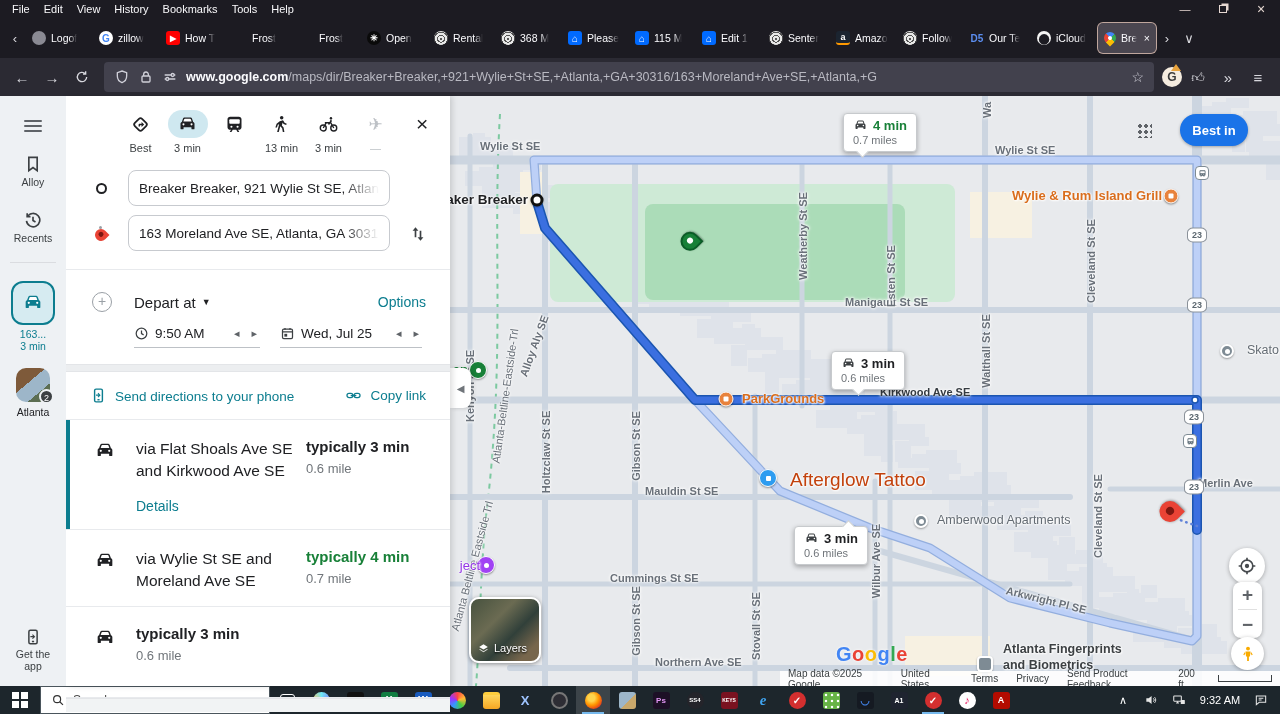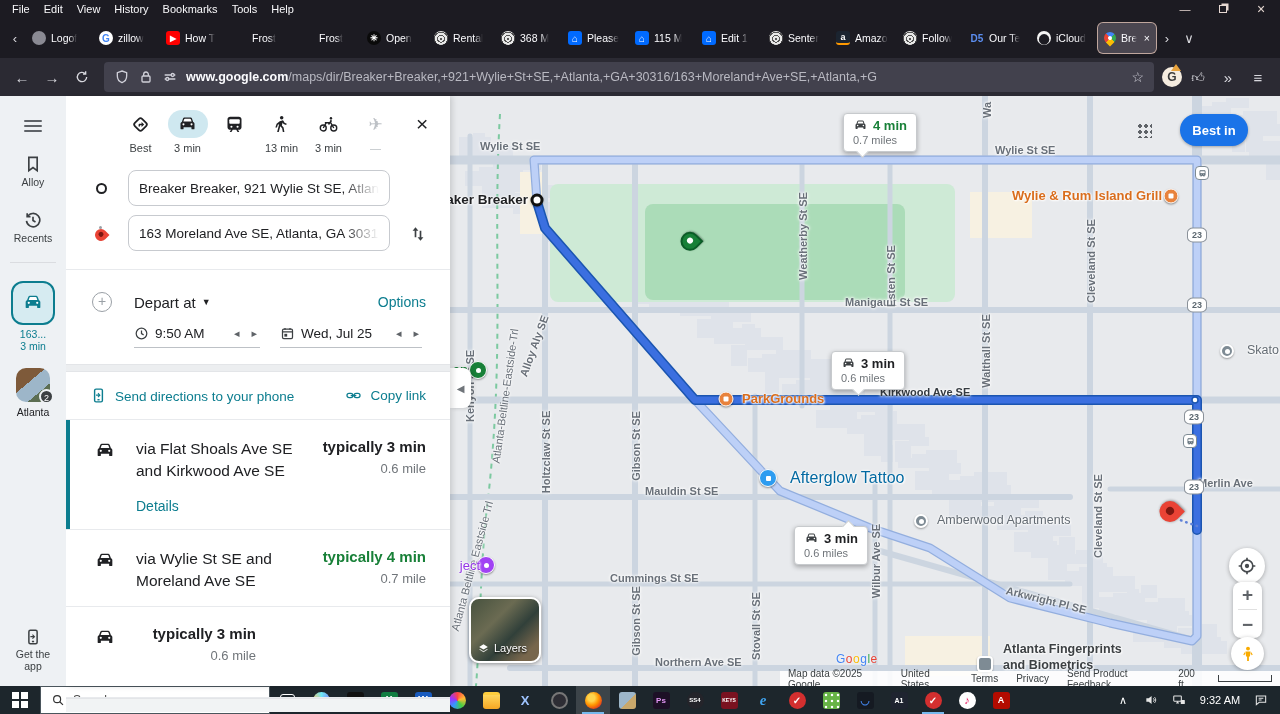--- a/index.html
+++ b/index.html
@@ -86,35 +86,35 @@
   .grayband{height:8px;background:#eceef0;border-top:1px solid #e3e5e8;border-bottom:1px solid #e3e5e8}
   .sendrow{display:flex;align-items:center;padding:15px 24px;font-size:13.5px;border-bottom:1px solid #e8eaed}
   .sendrow svg{width:17px;height:17px;margin-right:8px;flex:none}
   .copy{margin-left:auto;display:flex;align-items:center}
   .rcard{position:relative;display:flex;padding:18px 24px 14px 28px;border-bottom:1px solid #e8eaed}
   .selbar{position:absolute;left:0;top:0;bottom:0;width:4px;background:#0c7d8f}
   .rcar{width:22px;height:22px;color:#202124;flex:none;margin-right:20px;margin-top:2px}
   .rmid{flex:1}
   .rtitle{font-size:15.5px;color:#202124;line-height:22px;max-width:165px}
   .rdetails{display:inline-block;margin-top:16px;font-size:14px;color:#0c7d8f}
-  .rright{text-align:right;min-width:120px}
+  .rright{min-width:120px}
   .rtime{font-size:15px;font-weight:bold;color:#202124}
   .rtime.green{color:#188038}
   .rdist{font-size:13px;color:#70757a;margin-top:6px}
   .panelfoot{height:14px;background:#f1f3f4;border-top:1px solid #e3e5e8}
   
   .map{position:absolute;left:450px;top:0;width:830px;height:590px;overflow:hidden}
   .map svg.base{position:absolute;left:0;top:0}
   .slabel{position:absolute;font-size:11px;font-weight:bold;color:#697079;white-space:nowrap;text-shadow:0 0 2px #fff,0 0 3px #fff,0 0 4px #fff}
   .vlabel{transform:translate(-50%,-50%) rotate(-90deg)}
   .onroute{color:#343a40}
   .pmark{position:absolute;transform:translate(-50%,-50%)}
   .plabel{position:absolute;font-size:13px;white-space:nowrap;text-shadow:0 0 2px #fff,0 0 3px #fff,1px 1px 2px #fff}
   .lorange{color:#d96d1d;font-weight:bold}
-  .lblue{color:#0369a1;font-size:16px}
+  .lblue{color:#c2410c;font-size:19px}
   .lgray{color:#636b73;font-size:12.5px}
   .ldark{color:#3c4043;font-size:12.5px;font-weight:bold}
   .lgreen{color:#188038;font-weight:bold}
   .lpurple{color:#9334e6;font-size:13px}
   .lname{color:#202124;font-weight:bold;font-size:13.5px}
   .poic{width:15px;height:15px;border-radius:50%;border:1.5px solid #fff;box-shadow:0 1px 2px rgba(0,0,0,.4);display:flex;align-items:center;justify-content:center}
   .poic i{width:5px;height:5px;background:#fff;border-radius:1px}
   .gdot{width:14px;height:14px;border-radius:50%;background:#7e8b94;border:2px solid #fff;box-shadow:0 1px 2px rgba(0,0,0,.35);display:flex;align-items:center;justify-content:center}
   .gdot i{width:5px;height:5px;border-radius:50%;background:#fff}
   .gpin{width:19px;height:19px;background:#188038;border:2px solid #0b5c27;border-radius:50% 50% 50% 0;transform:translate(-50%,-85%) rotate(-135deg);box-shadow:0 1px 2px rgba(0,0,0,.4)}
@@ -140,21 +140,21 @@
   .layers svg{width:13px;height:13px}
   .mapctl{position:absolute;background:#fff;box-shadow:0 1px 4px rgba(0,0,0,.3);color:#5f6368}
   .locbtn{left:779px;top:452px;width:36px;height:36px;border-radius:50%;display:flex;align-items:center;justify-content:center}
   .locbtn svg{width:20px;height:20px;color:#464a4e}
   .zoomctl{left:783px;top:486px;width:29px;height:56px;border-radius:8px;display:flex;flex-direction:column;align-items:center;justify-content:space-around;font-size:19px;font-weight:bold;color:#5f6368}
   .zoomctl .zdiv{width:19px;height:1px;background:#e0e0e0}
   .pegbtn{left:781px;top:541px;width:33px;height:33px;border-radius:50%;display:flex;align-items:center;justify-content:center}
   .pegbtn svg{width:18px;height:18px;color:#f9ab00}
   .attrib{position:absolute;right:0;bottom:0;left:330px;height:15px;background:rgba(255,255,255,.85);display:flex;align-items:center;justify-content:flex-end;gap:18px;font-size:10px;color:#3b4043;padding:0 8px}
   .scalebar{width:62px;height:7px;border:1.5px solid #3b4043;border-top:none}
-  .glogo{position:absolute;left:386px;bottom:20px;font-size:12px;font-weight:normal;letter-spacing:.5px;text-shadow:0 0 3px #fff}
+  .glogo{position:absolute;left:386px;bottom:20px;font-size:20px;font-weight:bold;letter-spacing:.5px;text-shadow:0 0 3px #fff}
   .c-b{color:#4285f4}.c-r{color:#ea4335}.c-y{color:#fbbc05}.c-g{color:#34a853}
   .collapse{position:absolute;left:0;top:272px;width:21px;height:40px;background:#fff;border-radius:0 8px 8px 0;box-shadow:2px 0 4px rgba(0,0,0,.2);display:flex;align-items:center;justify-content:center;color:#70757a;font-size:10px;z-index:5}
   
   .taskbar{position:relative;width:1280px;height:28px;background:#1d262c;display:flex;align-items:center;color:#fff}
   .startbtn{width:40px;height:28px;display:flex;align-items:center;justify-content:center}
   .winlogo{display:grid;grid-template-columns:7px 7px;grid-gap:1.5px}
   .winlogo i{width:7px;height:7px;background:#fff}
   .tsearch{width:230px;height:28px;background:#fff;border:1px solid #4a555c;display:flex;align-items:center;gap:8px;padding:0 10px;color:#4a4a4a;font-size:12px}
   .tsearch svg{width:14px;height:14px;color:#333}
   .tbicons{display:flex;align-items:center;height:28px}

